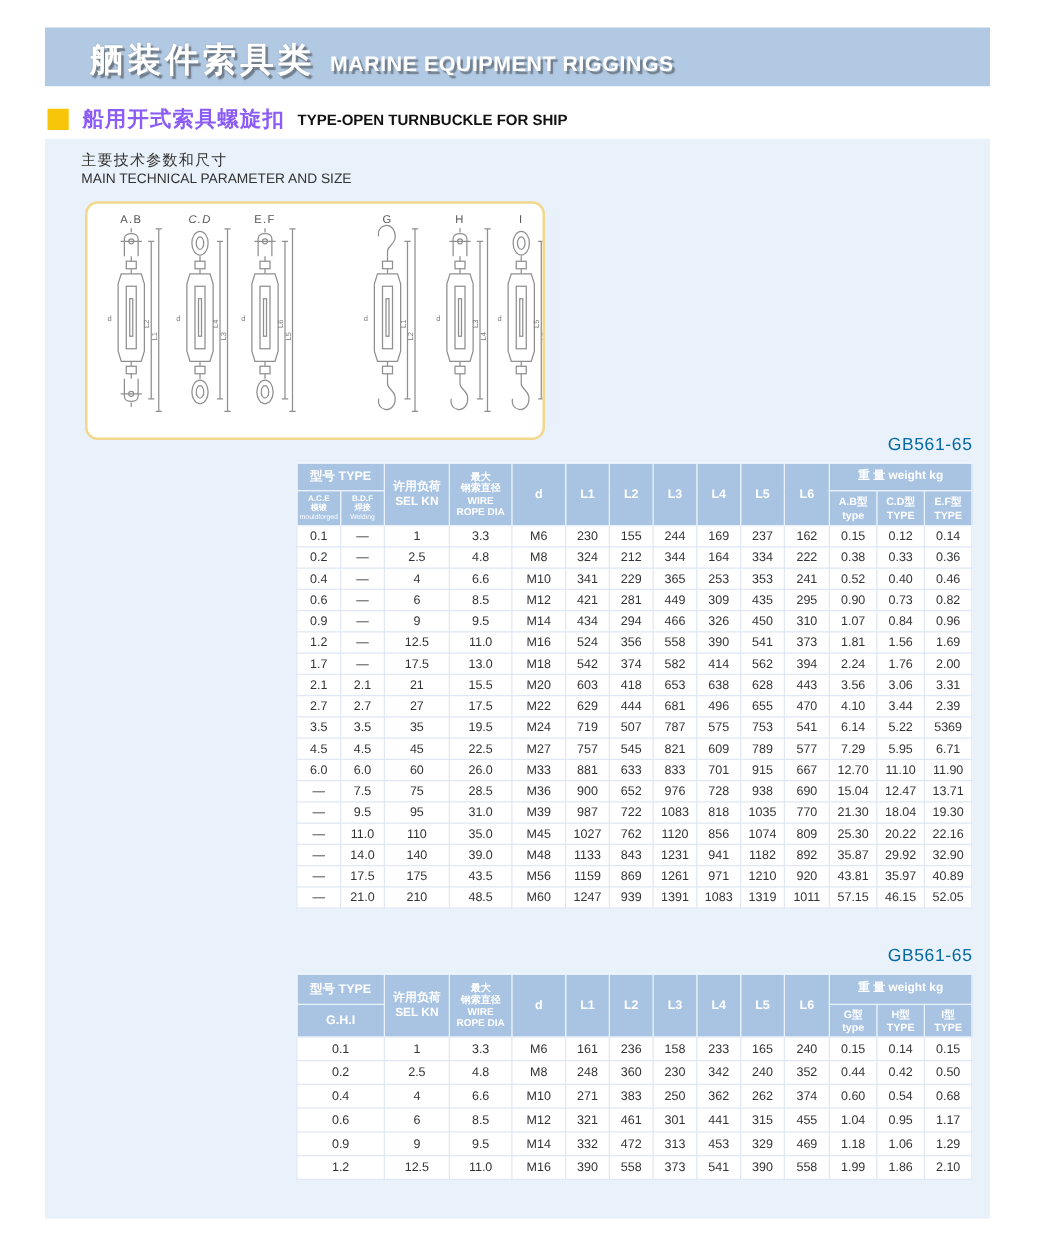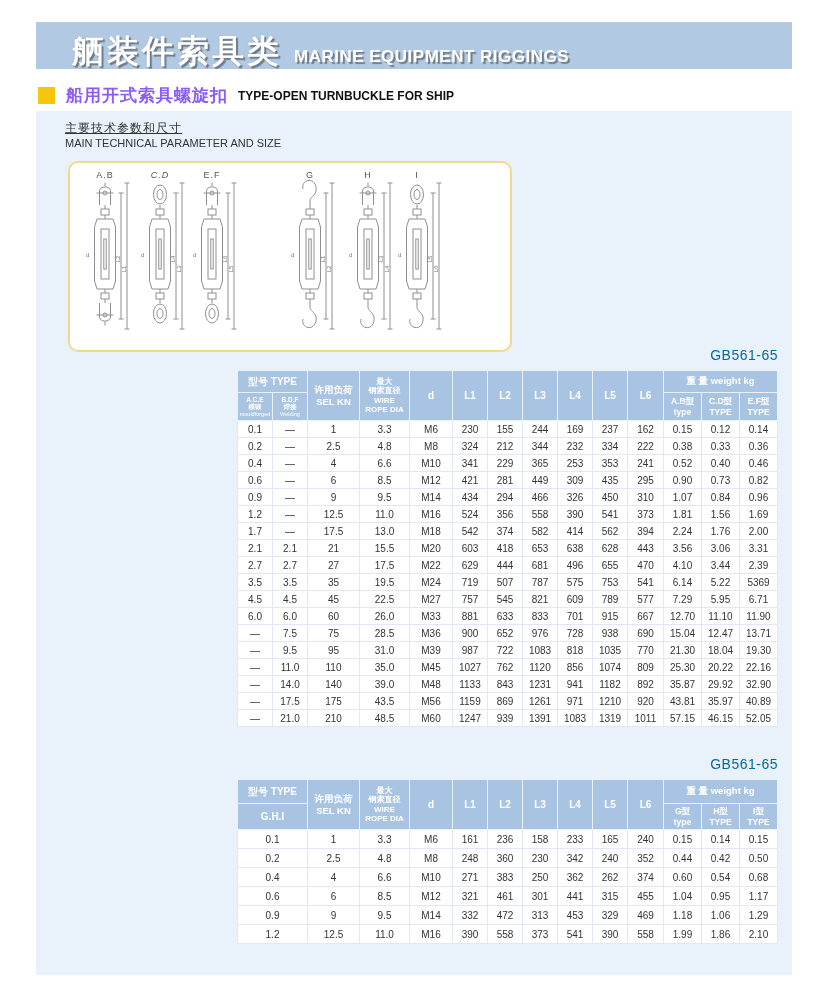--- a/index.html
+++ b/index.html
@@ -7,41 +7,41 @@
   body {
     width:830px; height:1000px; position:relative;
     font-family:"Liberation Sans", sans-serif; color:#333;
   }
   .band {
     position:absolute; left:36px; top:22px; width:756px; height:47px;
     background:#b1c9e3; display:flex; align-items:baseline;
     padding:8px 0 0 36px; white-space:nowrap; overflow:hidden;
   }
   .band .zh {
-    font-size:32px; font-weight:bold; color:#fff; letter-spacing:3px;
+    font-size:27px; font-weight:bold; color:#fff; letter-spacing:3px;
     text-shadow:2px 2px 1px #6f7b88, 0 0 1px #8a93a0;
   }
   .band .en {
     font-size:17px; font-weight:bold; color:#fff; margin-left:12px; letter-spacing:.5px;
     text-shadow:2px 2px 1px #6f7b88;
   }
   .section-row {
     position:absolute; left:38px; top:84px; display:flex; align-items:center;
   }
   .bullet { width:17px; height:17px; background:#f7c60a; margin-right:11px; }
   .section-row .zh { font-size:17px; font-weight:bold; color:#8b5cf6; letter-spacing:1px; }
   .section-row .en { font-size:12px; font-weight:bold; color:#111; margin-left:10px; }
   .panel {
     position:absolute; left:36px; top:111px; width:756px; height:864px;
     background:#e9f1fa;
   }
-  .intro-zh { position:absolute; left:29px; top:9px; font-size:12px; color:#333; letter-spacing:1px;text-decoration:underline; }
+  .intro-zh { position:absolute; left:29px; top:9px; font-size:12px; color:#333; letter-spacing:1px; }
   .intro-en { position:absolute; left:29px; top:26px; font-size:11px; color:#333; }
   .diagram-box {
-    position:absolute; left:32px; top:50px; width:444px; height:191px;
+    position:absolute; left:32px; top:50px; width:368px; height:191px;
     background:#fff; border:2px solid #f2d88e; border-radius:10px; overflow:hidden;
   }
   .fig-label {
     position:absolute; top:7px; width:30px; text-align:center;
     font-size:9px; color:#555; letter-spacing:1px;
   }
   svg.drawing { position:absolute; left:0; top:0; }
   svg.drawing path, svg.drawing rect, svg.drawing line, svg.drawing ellipse, svg.drawing circle
     { fill:none; stroke:#8f8f8f; stroke-width:1; }
   svg.drawing text { fill:#777; stroke:none; font-size:6px; font-family:"Liberation Sans",sans-serif; }
@@ -317,21 +317,21 @@
         </tr>
         <tr>
           <td>0.2</td>
           <td>—</td>
           <td>2.5</td>
           <td>4.8</td>
           <td>M8</td>
           <td>324</td>
           <td>212</td>
           <td>344</td>
-          <td>232</td>
+          <td>164</td>
           <td>334</td>
           <td>222</td>
           <td>0.38</td>
           <td>0.33</td>
           <td>0.36</td>
         </tr>
         <tr>
           <td>0.4</td>
           <td>—</td>
           <td>4</td>

